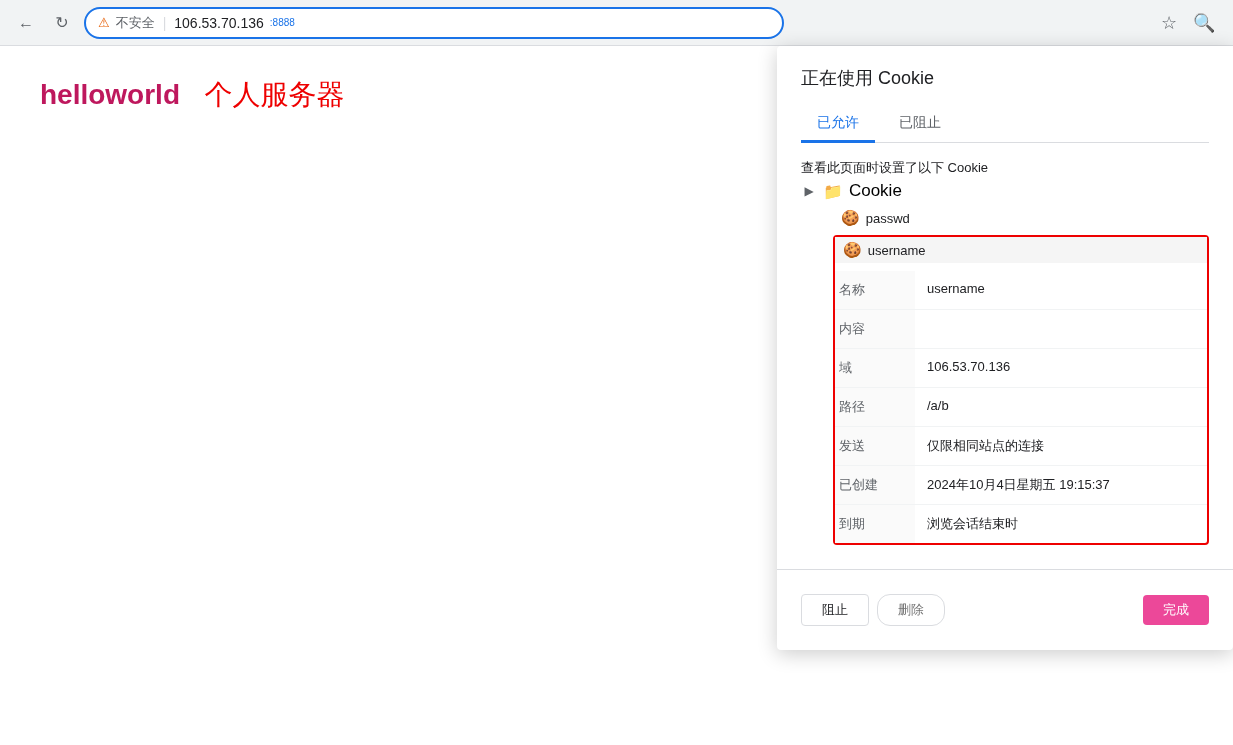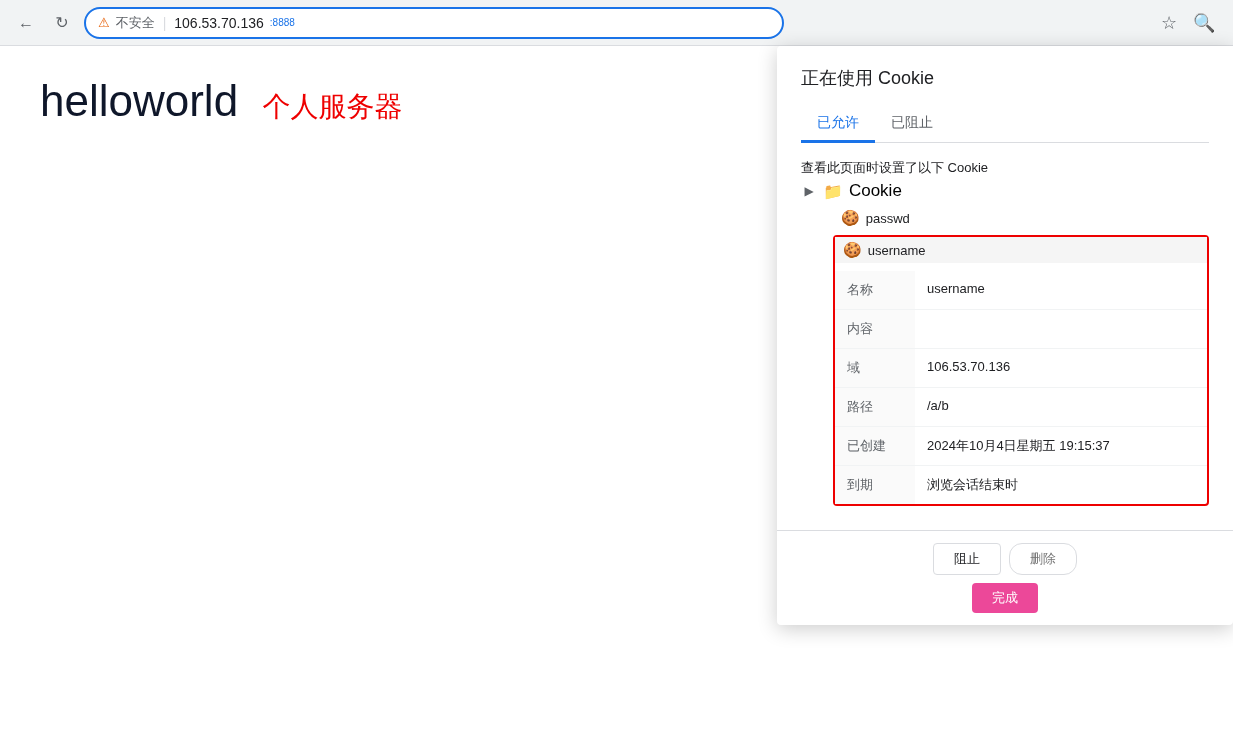--- a/index.html
+++ b/index.html
@@ -83,23 +83,23 @@
       justify-content: center;
       color: #5f6368;
       font-size: 18px;
     }
 
     
     .page-content {
       padding: 30px 40px;
     }
     .site-title {
-      font-size: 44px;
-      font-weight: 400;
-      color: #0f172a;
+      font-size: 28px;
+      font-weight: 700;
+      color: #be185d;
       display: inline-block;
     }
     .site-subtitle {
       font-size: 28px;
       font-weight: 500;
       color: #e00;
       margin-left: 20px;
     }
 
     
@@ -120,21 +120,21 @@
     .panel-header {
       padding: 20px 24px 0 24px;
     }
     .panel-title {
       font-size: 18px;
       color: #202124;
       margin-bottom: 16px;
     }
     .panel-tabs {
       display: flex;
-      gap: 0;
+      gap: 8px;
       border-bottom: 1px solid #dadce0;
     }
     .panel-tab {
       padding: 8px 16px;
       font-size: 14px;
       cursor: pointer;
       border: none;
       background: transparent;
       color: #5f6368;
       border-bottom: 3px solid transparent;
@@ -220,41 +220,40 @@
       overflow: hidden;
     }
     .details-row {
       display: flex;
       border-bottom: 1px solid #f1f3f4;
     }
     .details-row:last-child { border-bottom: none; }
     .details-label {
       width: 80px;
       min-width: 80px;
-      padding: 10px 12px;
+      padding: 10px 4px;
       font-size: 13px;
       color: #5f6368;
       background: #fafafa;
     }
     .details-value {
       padding: 10px 12px;
       font-size: 13px;
       color: #202124;
       flex: 1;
     }
 
     
     .panel-footer {
       display: flex;
       align-items: center;
-      padding: 12px 24px;
+      padding: 24px 24px;
       border-top: 1px solid #dadce0;
       gap: 8px;
       justify-content: space-between;
-      flex-direction: column;
     }
     .footer-left {
       display: flex;
       gap: 8px;
     }
     .btn-secondary {
       padding: 6px 20px;
       border: 1px solid #dadce0;
       border-radius: 4px;
       background: #fff;
@@ -376,20 +375,24 @@
               </div>
               <div class="details-row">
                 <div class="details-label">域</div>
                 <div class="details-value">106.53.70.136</div>
               </div>
               <div class="details-row">
                 <div class="details-label">路径</div>
                 <div class="details-value">/a/b</div>
               </div>
               <div class="details-row">
+                <div class="details-label">发送</div>
+                <div class="details-value">仅限相同站点的连接</div>
+              </div>
+              <div class="details-row">
                 <div class="details-label">已创建</div>
                 <div class="details-value">2024年10月4日星期五 19:15:37</div>
               </div>
               <div class="details-row">
                 <div class="details-label">到期</div>
                 <div class="details-value">浏览会话结束时</div>
               </div>
             </div>
           </div>
         </div>

